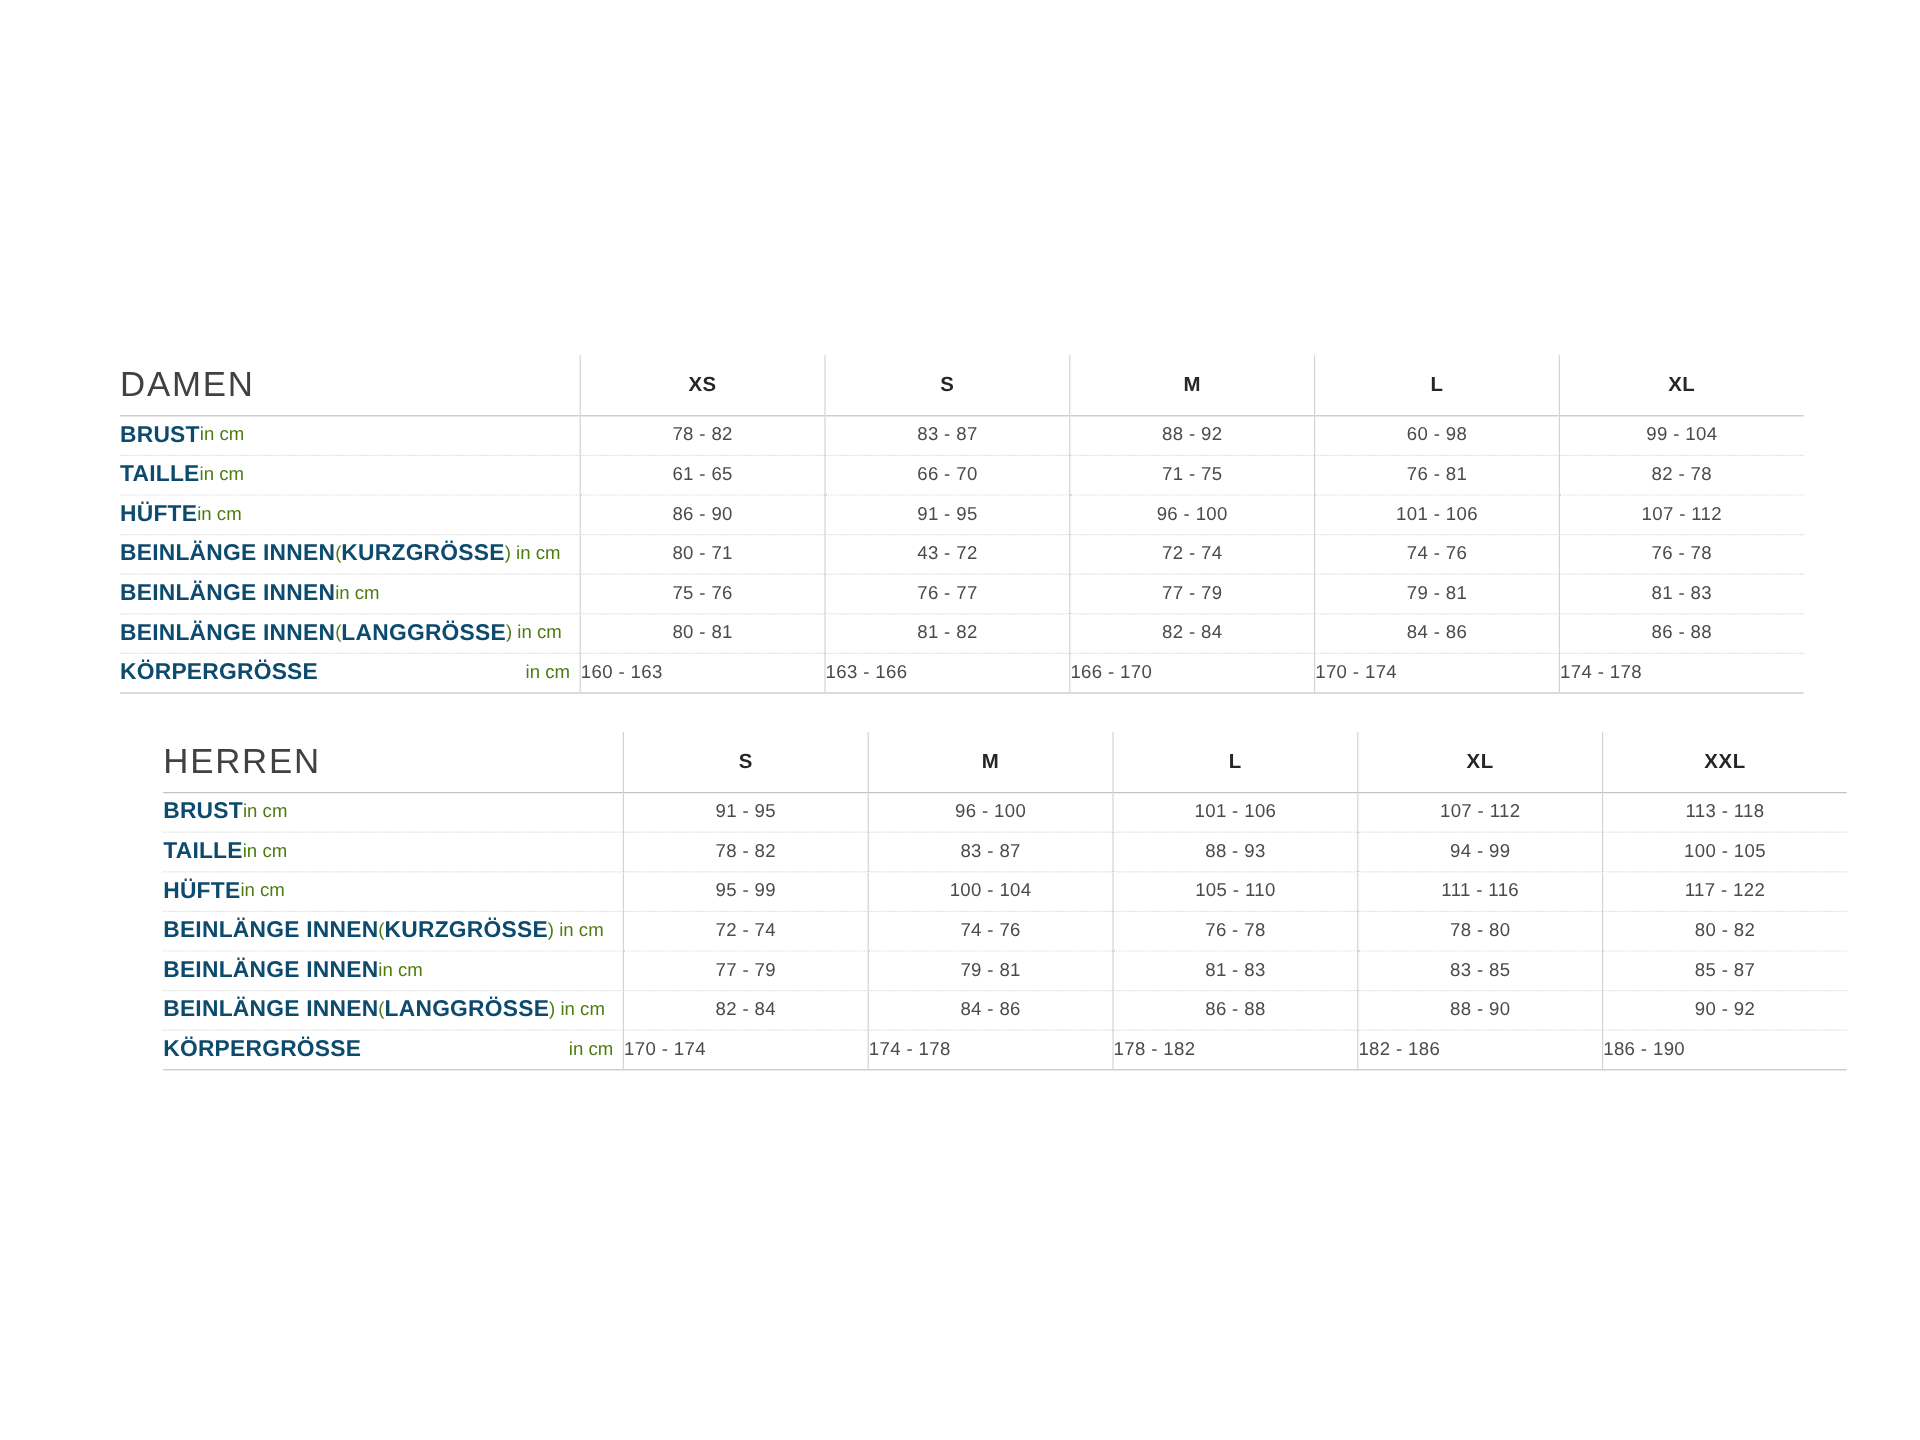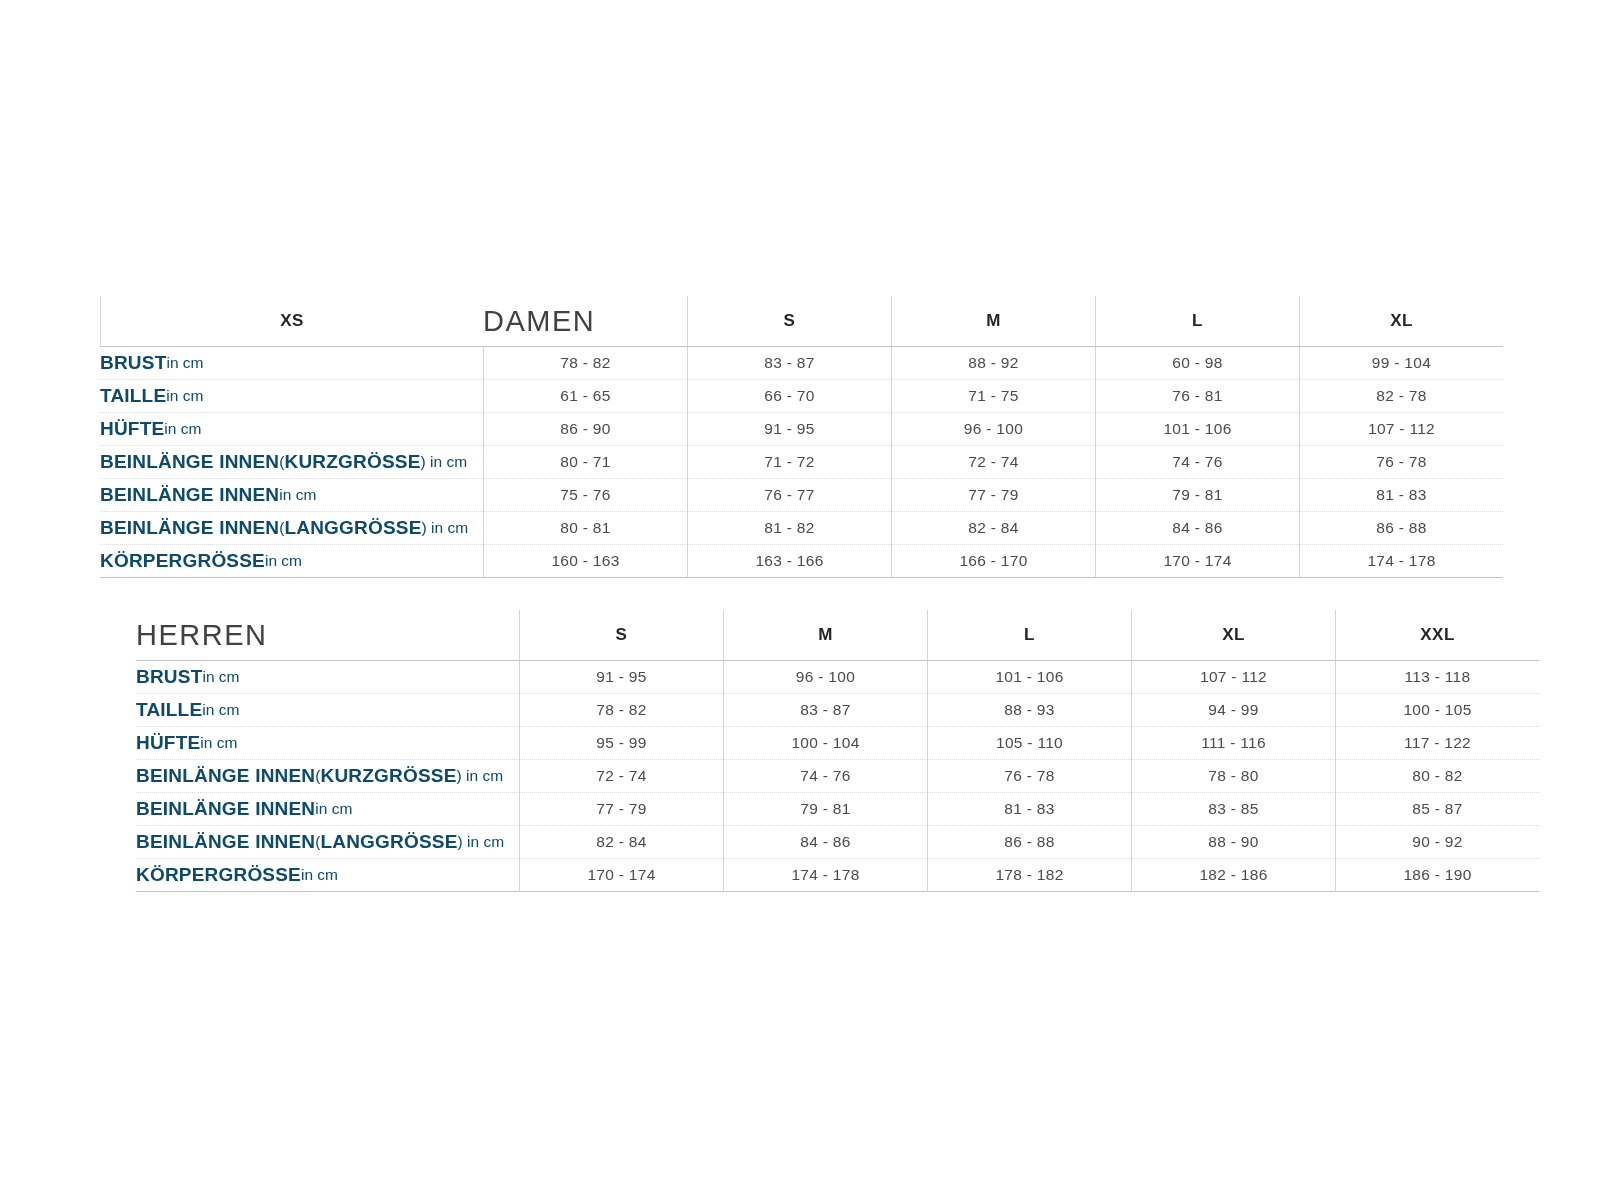--- a/index.html
+++ b/index.html
@@ -33,20 +33,21 @@
   .head {
     height: 51px;
     border-bottom: 1px solid #c3c3c3;
   }
   .body {
     height: 33px;
     border-bottom: 1px dotted #d9d9d9;
   }
   .body.last {
     border-bottom: 1px solid #c3c3c3;
+    justify-content: space-between;
   }
   .size-col {
     justify-content: center;
     border-left: 1px solid #d4d4d4;
   }
   .label-col {
     justify-content: flex-start;
     padding-right: 8px;
   }
   .table-title {
@@ -63,40 +64,40 @@
   }
   .seg-bold {
     font-size: 19px;
     font-weight: 700;
     color: #0c4a6e;
     letter-spacing: 0.2px;
   }
   .seg-reg {
     font-size: 15.5px;
     font-weight: 400;
-    color: #0c4a6e;
+    color: #4d7c0f;
   }
   .cell-value {
     font-size: 15.5px;
     font-weight: 400;
     color: #4b4b4b;
     letter-spacing: 0.3px;
   }
 </style>
 </head>
 <body>
 
 <main class="wrap">
     <section class="size-table">
       <div class="grid">
-        <div class="cell head size-col">
-          <span class="size-header">XS</span>
-        </div>
         <div class="cell head label-col">
           <span class="table-title">DAMEN</span>
+        </div>
+        <div class="cell head size-col">
+          <span class="size-header">XS</span>
         </div>
         <div class="cell head size-col">
           <span class="size-header">S</span>
         </div>
         <div class="cell head size-col">
           <span class="size-header">M</span>
         </div>
         <div class="cell head size-col">
           <span class="size-header">L</span>
         </div>
@@ -163,21 +164,21 @@
         <div class="cell body label-col">
           <span class="seg-bold">BEINLÄNGE INNEN</span>
           <span class="seg-reg"> (</span>
           <span class="seg-bold">KURZGRÖSSE</span>
           <span class="seg-reg">) in cm</span>
         </div>
         <div class="cell body size-col">
           <span class="cell-value">80 - 71</span>
         </div>
         <div class="cell body size-col">
-          <span class="cell-value">71 - 72</span>
+          <span class="cell-value">43 - 72</span>
         </div>
         <div class="cell body size-col">
           <span class="cell-value">72 - 74</span>
         </div>
         <div class="cell body size-col">
           <span class="cell-value">74 - 76</span>
         </div>
         <div class="cell body size-col">
           <span class="cell-value">76 - 78</span>
         </div>

